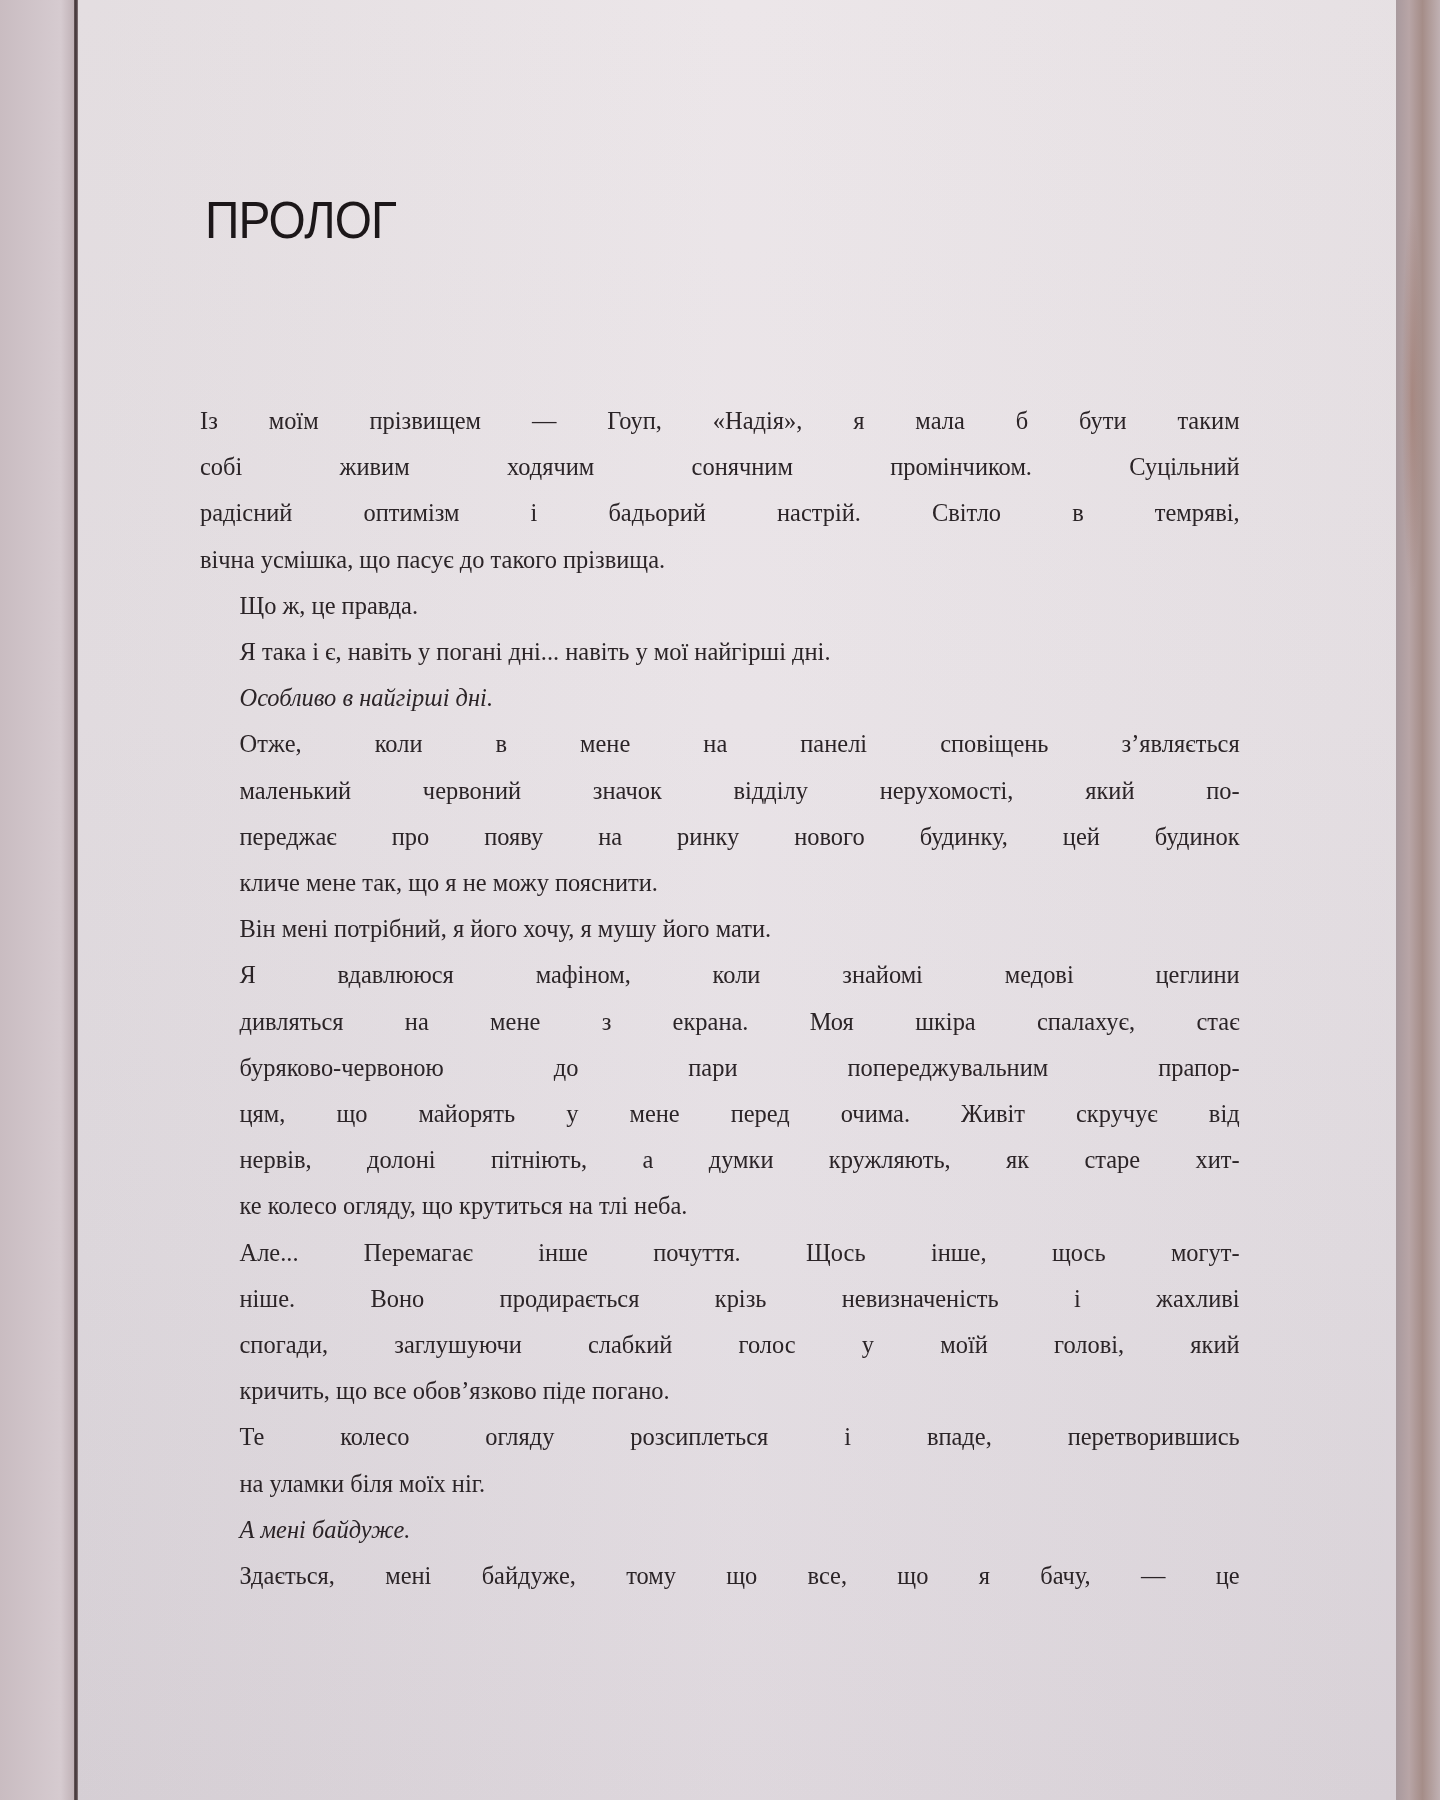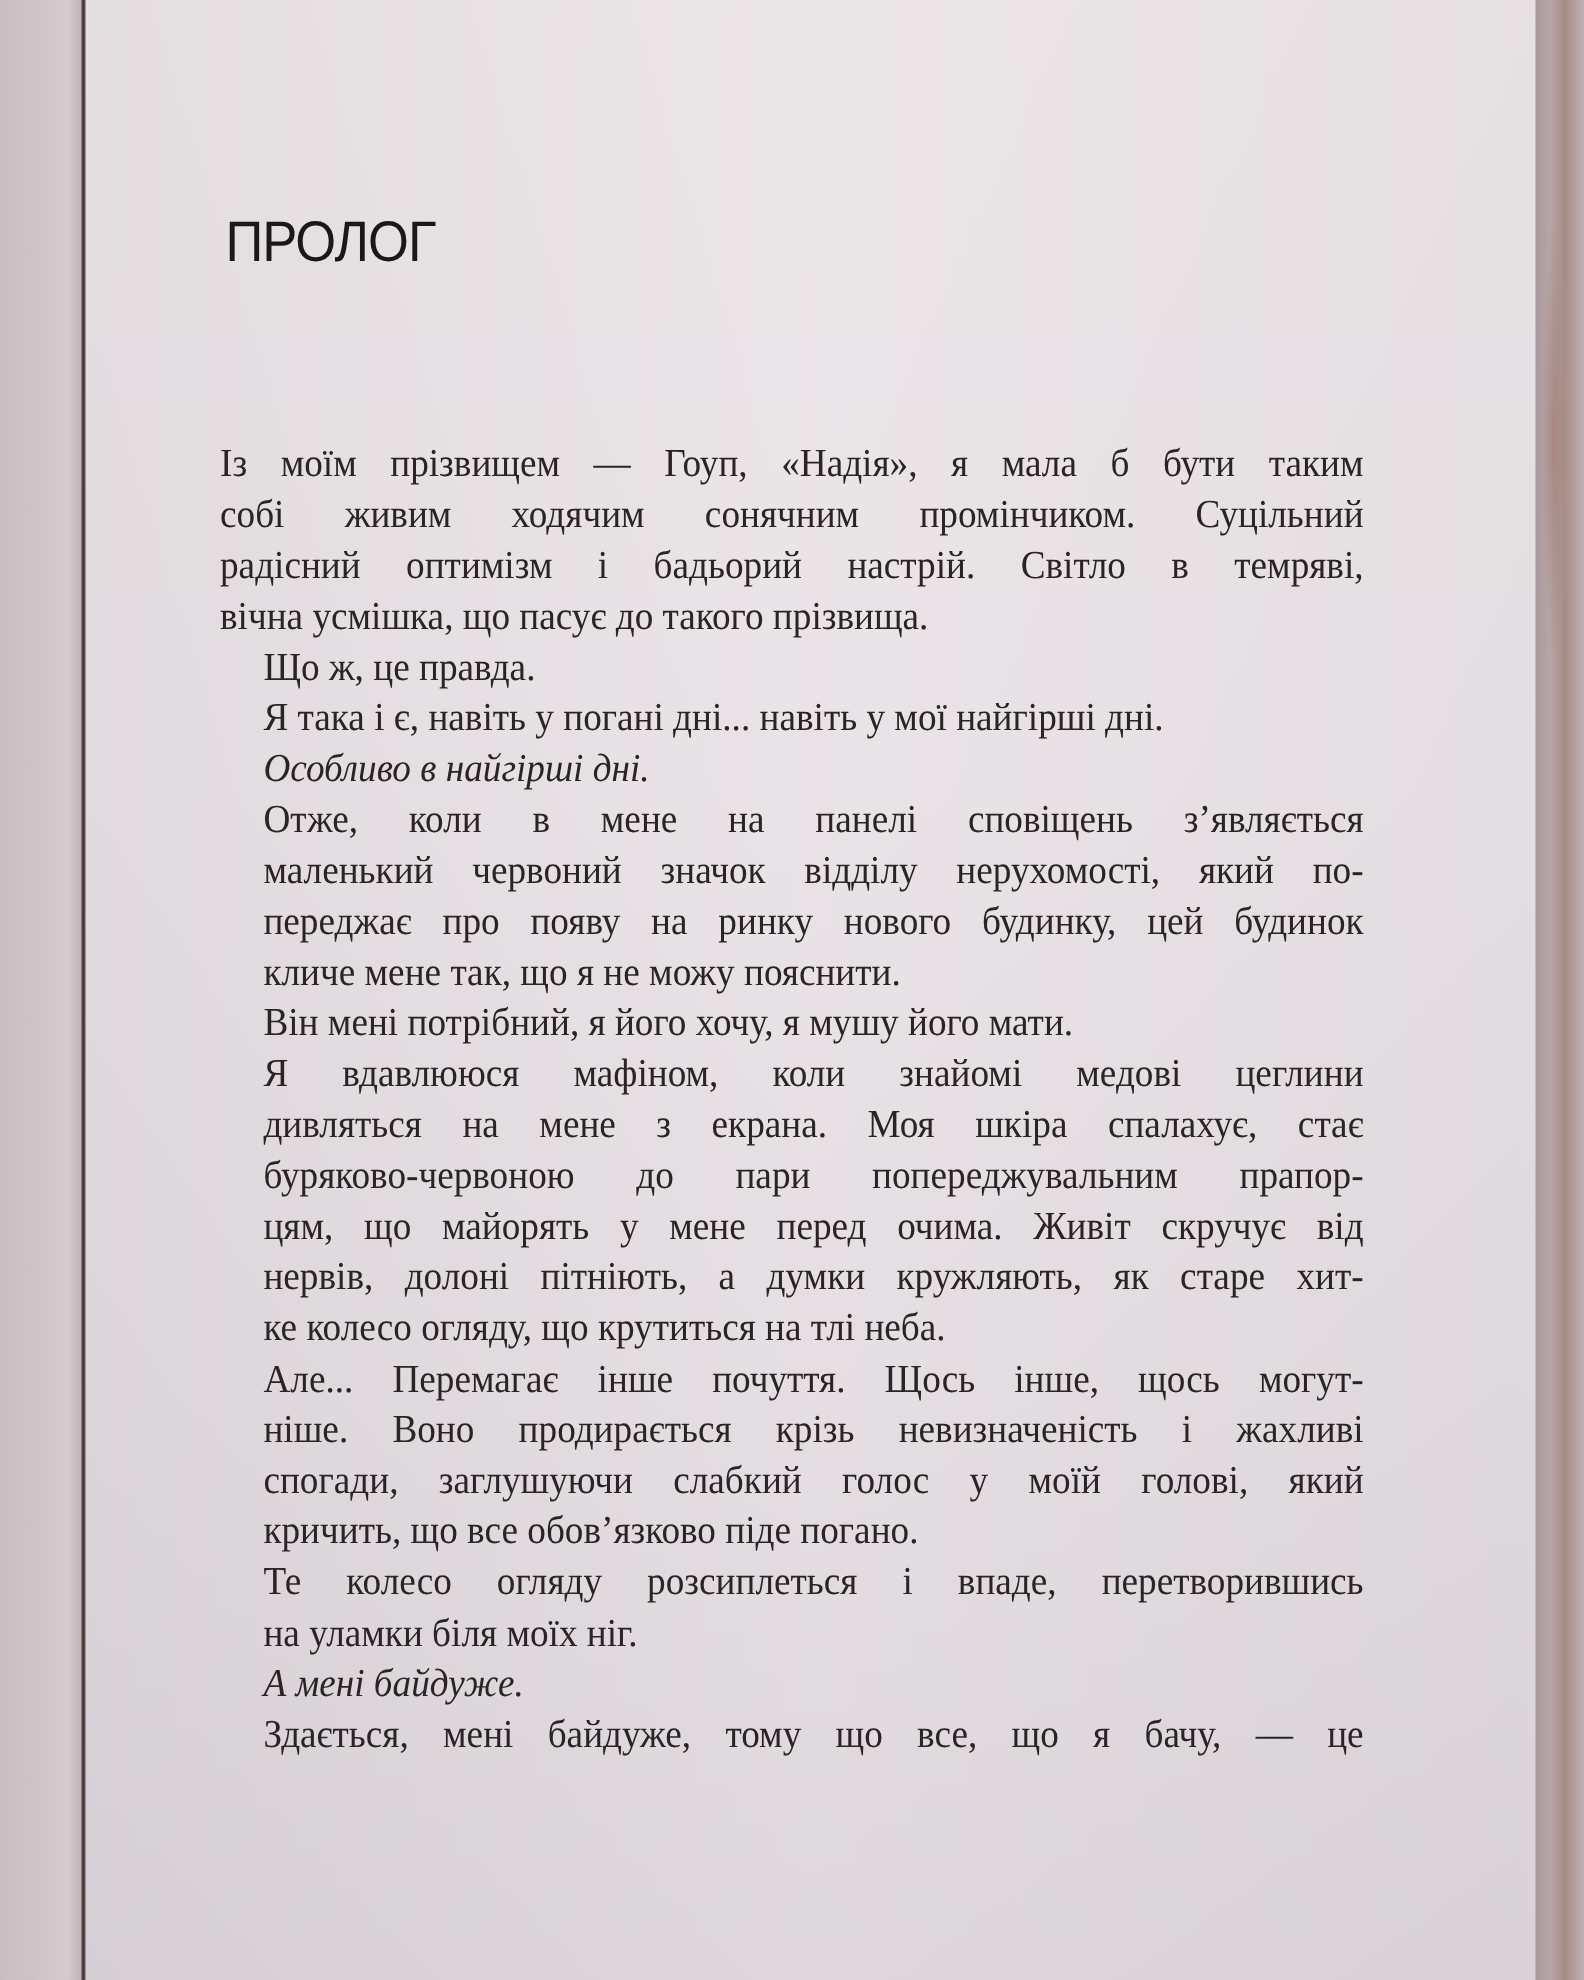--- a/index.html
+++ b/index.html
@@ -61,21 +61,21 @@
     color: #1c1719;
     letter-spacing: -1px;
     transform: scaleX(0.92);
     transform-origin: left top;
   }
   .body-text {
     position: absolute;
     left: 200px;
     top: 398px;
     width: 1040px;
-    font-size: 36px;
+    font-size: 26px;
     line-height: 46.2px;
     color: #2b2427;
     text-align: justify;
   }
   .para {
     margin: 0;
     text-indent: 42px;
     transform: scaleX(0.94);
     transform-origin: left top;
     width: 1106px;

